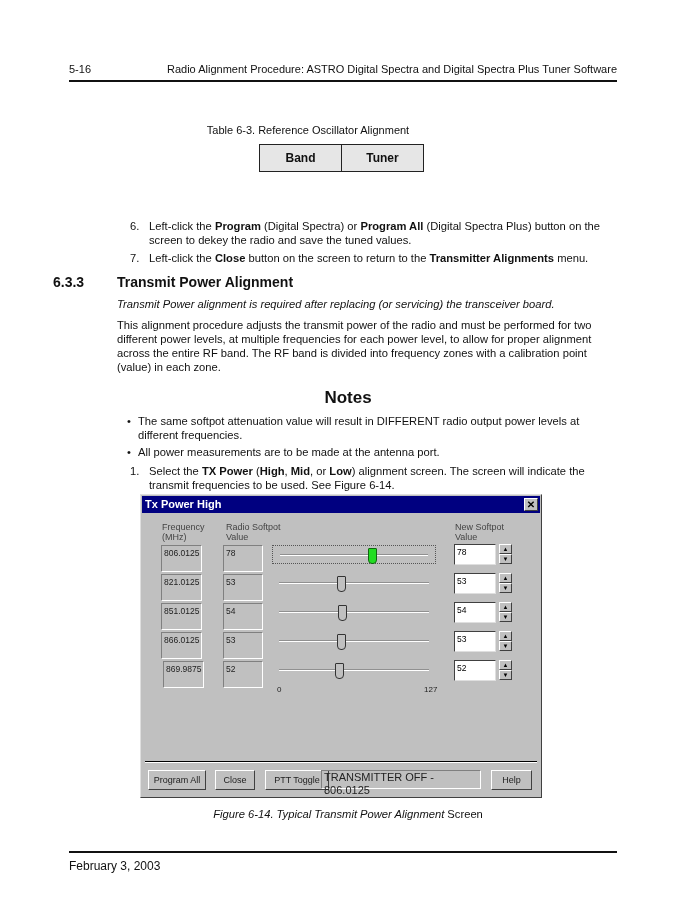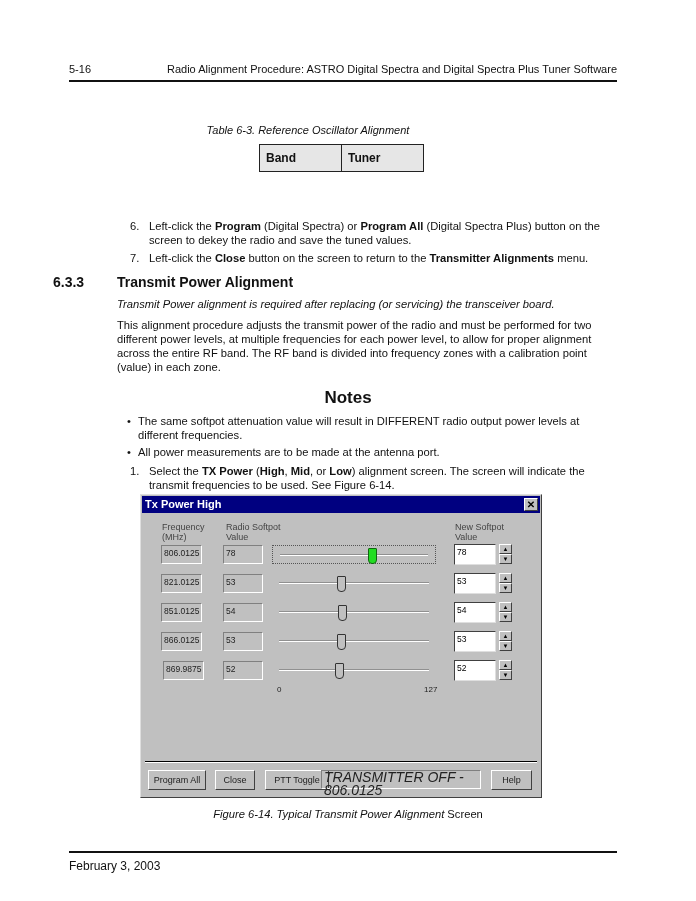--- a/index.html
+++ b/index.html
@@ -8,24 +8,24 @@
 
   .abs { position: absolute; }
 
   
   .hdr-page { left: 69px; top: 63px; font-size: 11px; }
   .hdr-title { right: 79px; top: 63px; font-size: 11px; text-align: right; white-space: nowrap; }
   .hdr-title b { font-weight: normal; }
   .hdr-rule { left: 69px; top: 80px; width: 548px; height: 2px; background: #111; }
 
   
-  .tbl-caption { left: 0; width: 616px; top: 124px; font-size: 11px; font-style: italic; text-align: center; }
+  .tbl-caption { left: 0; width: 616px; top: 124px; font-size: 11px; text-align: center; }
   table.ref { position: absolute; left: 259px; top: 144px; border-collapse: collapse; font-size: 11px; }
   table.ref th, table.ref td { border: 1px solid #222; height: 25px; padding: 0 6px; }
-  table.ref th { background: #e6e6e6; font-weight: bold; text-align: left; font-size: 12px; height: 27px; }
+  table.ref th { background: #e6e6e6; font-weight: bold; text-align: center; font-size: 12px; height: 27px; }
   table.ref td { text-align: left; height: 23px; }
   table.ref .c1 { width: 82px; }
   table.ref .c2 { width: 82px; }
 
   
   .step { left: 130px; font-size: 11.2px; line-height: 14px; width: 490px; }
   .step .num { position: absolute; left: 0; }
   .step .txt { margin-left: 19px; display: block; }
   .step b { font-weight: bold; }
 
@@ -46,21 +46,21 @@
          border-top: 1px solid #dfdfdf; border-left: 1px solid #dfdfdf;
          border-right: 1px solid #404040; border-bottom: 1px solid #404040; }
   .titlebar { position: absolute; left: 1px; top: 1px; right: 1px; height: 17px; background: #000080;
               color: #fff; font-size: 11px; font-weight: bold; padding-left: 3px; line-height: 17px; }
   .close-btn { position: absolute; right: 2px; top: 2px; width: 14px; height: 13px; background: #c0c0c0;
                border-top: 1px solid #fff; border-left: 1px solid #fff; border-right: 1px solid #404040; border-bottom: 1px solid #404040;
                color: #000; font-size: 10px; line-height: 11px; text-align: center; font-weight: bold; }
 
   .lbl { position: absolute; font-size: 9px; color: #444; line-height: 10px; }
 
-  .ro-box { position: absolute; height: 19px; background: #c0c0c0; font-size: 8.5px; color: #222;
+  .ro-box { position: absolute; height: 27px; background: #c0c0c0; font-size: 8.5px; color: #222;
             border-top: 1px solid #808080; border-left: 1px solid #808080;
             border-right: 1px solid #fff; border-bottom: 1px solid #fff;
             padding-left: 2px; line-height: 15px; }
   .freq { width: 41px; }
   .cur { width: 40px; }
 
   .slider { position: absolute; width: 164px; height: 19px; }
   .slider.focus { border: 1px dotted #555; }
   .track { position: absolute; left: 7px; right: 7px; top: 8px; height: 2px; background: #fff; border-top: 1px solid #909090; }
   .thumb { position: absolute; top: 2px; width: 9px; height: 16px; background: #c0c0c0;
@@ -73,22 +73,22 @@
   .spin { position: absolute; width: 13px; height: 21px; }
   .spin div { height: 10px; width: 13px; background: #c0c0c0; font-size: 6px; line-height: 9px; text-align: center;
               border-top: 1px solid #fff; border-left: 1px solid #fff; border-right: 1px solid #404040; border-bottom: 1px solid #404040; color: #000; }
 
   .scale { position: absolute; font-size: 8px; color: #222; }
 
   .sep { position: absolute; left: 4px; right: 4px; top: 266px; height: 2px; background: #000; border-bottom: 1px solid #fff; }
 
   .btn { position: absolute; top: 275px; height: 20px; background: #c0c0c0; font-size: 9px; color: #222; text-align: center; line-height: 18px;
          border-top: 1px solid #fff; border-left: 1px solid #fff; border-right: 1px solid #404040; border-bottom: 1px solid #404040; }
-  .status { position: absolute; top: 275px; left: 180px; width: 160px; height: 19px; font-size: 14px; color: #222; padding-left: 2px; line-height: 13px;
-            border-top: 1px solid #808080; border-left: 1px solid #808080; border-right: 1px solid #fff; border-bottom: 1px solid #fff; font-style: italic; }
+  .status { position: absolute; top: 275px; left: 180px; width: 160px; height: 19px; font-size: 11px; color: #222; padding-left: 2px; line-height: 13px;
+            border-top: 1px solid #808080; border-left: 1px solid #808080; border-right: 1px solid #fff; border-bottom: 1px solid #fff; }
 
   .fig-caption { left: 0; width: 696px; top: 808px; text-align: center; font-size: 11.2px; }
   .fig-caption i { font-style: italic; }
 
   
   .ftr-rule { left: 69px; top: 851px; width: 548px; height: 2px; background: #111; }
   .ftr-date { left: 69px; top: 859px; font-size: 12px; }
   .ftr-doc { right: 79px; top: 907px; font-size: 10.5px; }
 </style>
 </head>

